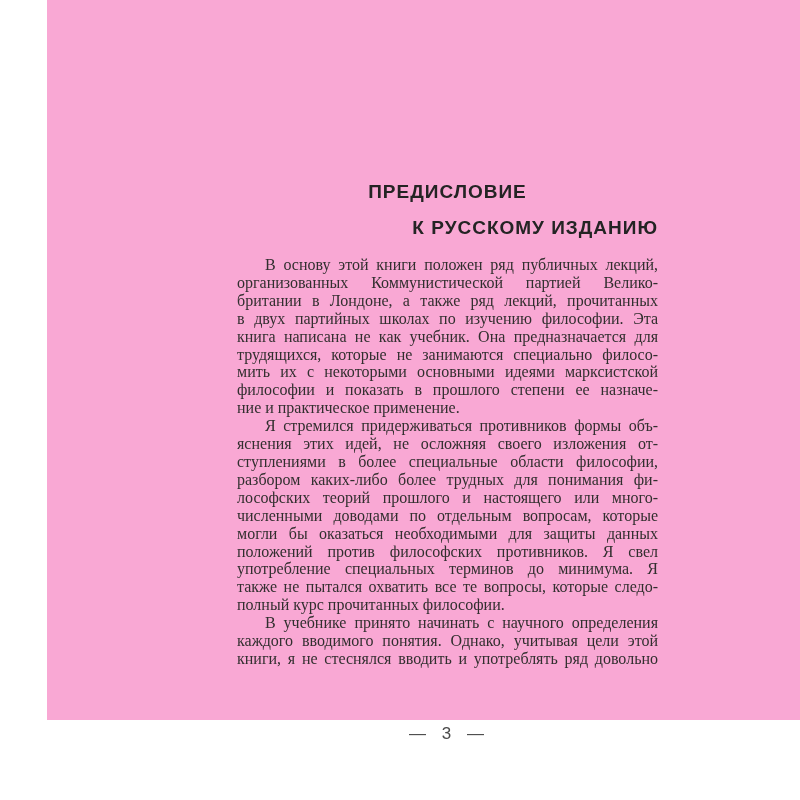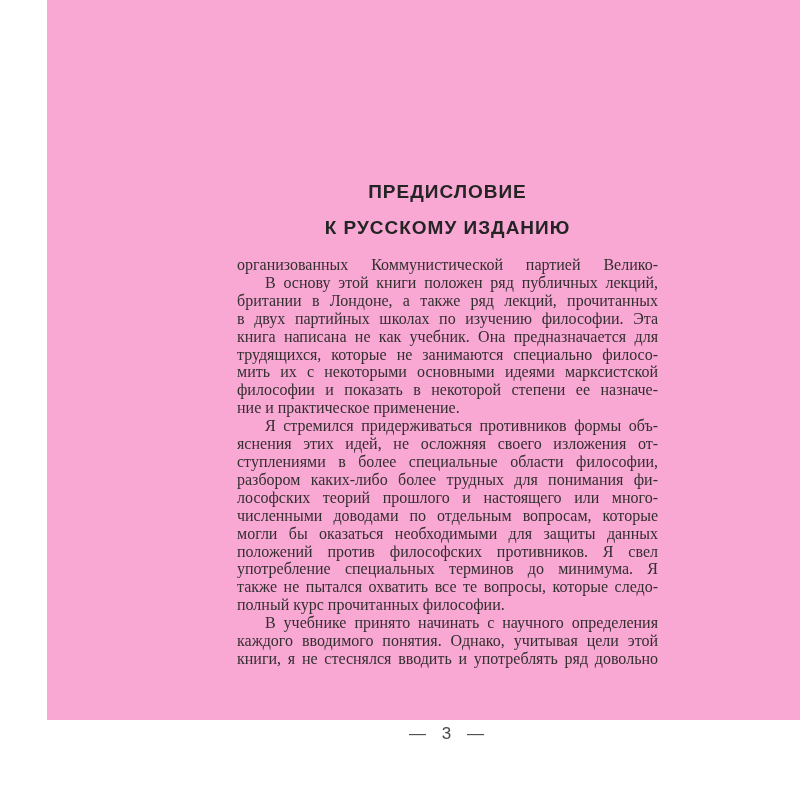--- a/index.html
+++ b/index.html
@@ -28,20 +28,21 @@
     font-weight: 700;
     font-size: 19px;
     line-height: 22px;
     letter-spacing: 1px;
     color: #242424;
     text-align: center;
     margin: 0;
   }
   .chapter-title.second {
     margin-top: 14px;
+    text-align: right;
   }
   .body-text {
     margin-top: 17px;
     font-family: "Liberation Serif", "DejaVu Serif", serif;
     font-size: 16px;
     line-height: 17.9px;
     color: #322f2f;
   }
   .pline {
     text-align: justify;
@@ -72,28 +73,28 @@
 <body>
 
 <div class="book-page">
   <div class="text-col">
 
     <h1 class="chapter-title">ПРЕДИСЛОВИЕ</h1>
     <h1 class="chapter-title second">К РУССКОМУ ИЗДАНИЮ</h1>
 
     <div class="body-text">
 
+      <div class="pline indent">В основу этой книги положен ряд публичных лекций,</div>
       <div class="pline">организованных Коммунистической партией Велико-</div>
-      <div class="pline indent">В основу этой книги положен ряд публичных лекций,</div>
       <div class="pline">британии в Лондоне, а также ряд лекций, прочитанных</div>
       <div class="pline">в двух партийных школах по изучению философии. Эта</div>
       <div class="pline">книга написана не как учебник. Она предназначается для</div>
       <div class="pline">трудящихся, которые не занимаются специально филосо-</div>
       <div class="pline">мить их с некоторыми основными идеями марксистской</div>
-      <div class="pline">философии и показать в некоторой степени ее назначе-</div>
+      <div class="pline">философии и показать в прошлого степени ее назначе-</div>
       <div class="pline lastline">ние и практическое применение.</div>
 
       <div class="pline indent">Я стремился придерживаться противников формы объ-</div>
       <div class="pline">яснения этих идей, не осложняя своего изложения от-</div>
       <div class="pline">ступлениями в более специальные области философии,</div>
       <div class="pline">разбором каких-либо более трудных для понимания фи-</div>
       <div class="pline">лософских теорий прошлого и настоящего или много-</div>
       <div class="pline">численными доводами по отдельным вопросам, которые</div>
       <div class="pline">могли бы оказаться необходимыми для защиты данных</div>
       <div class="pline">положений против философских противников. Я свел</div>

